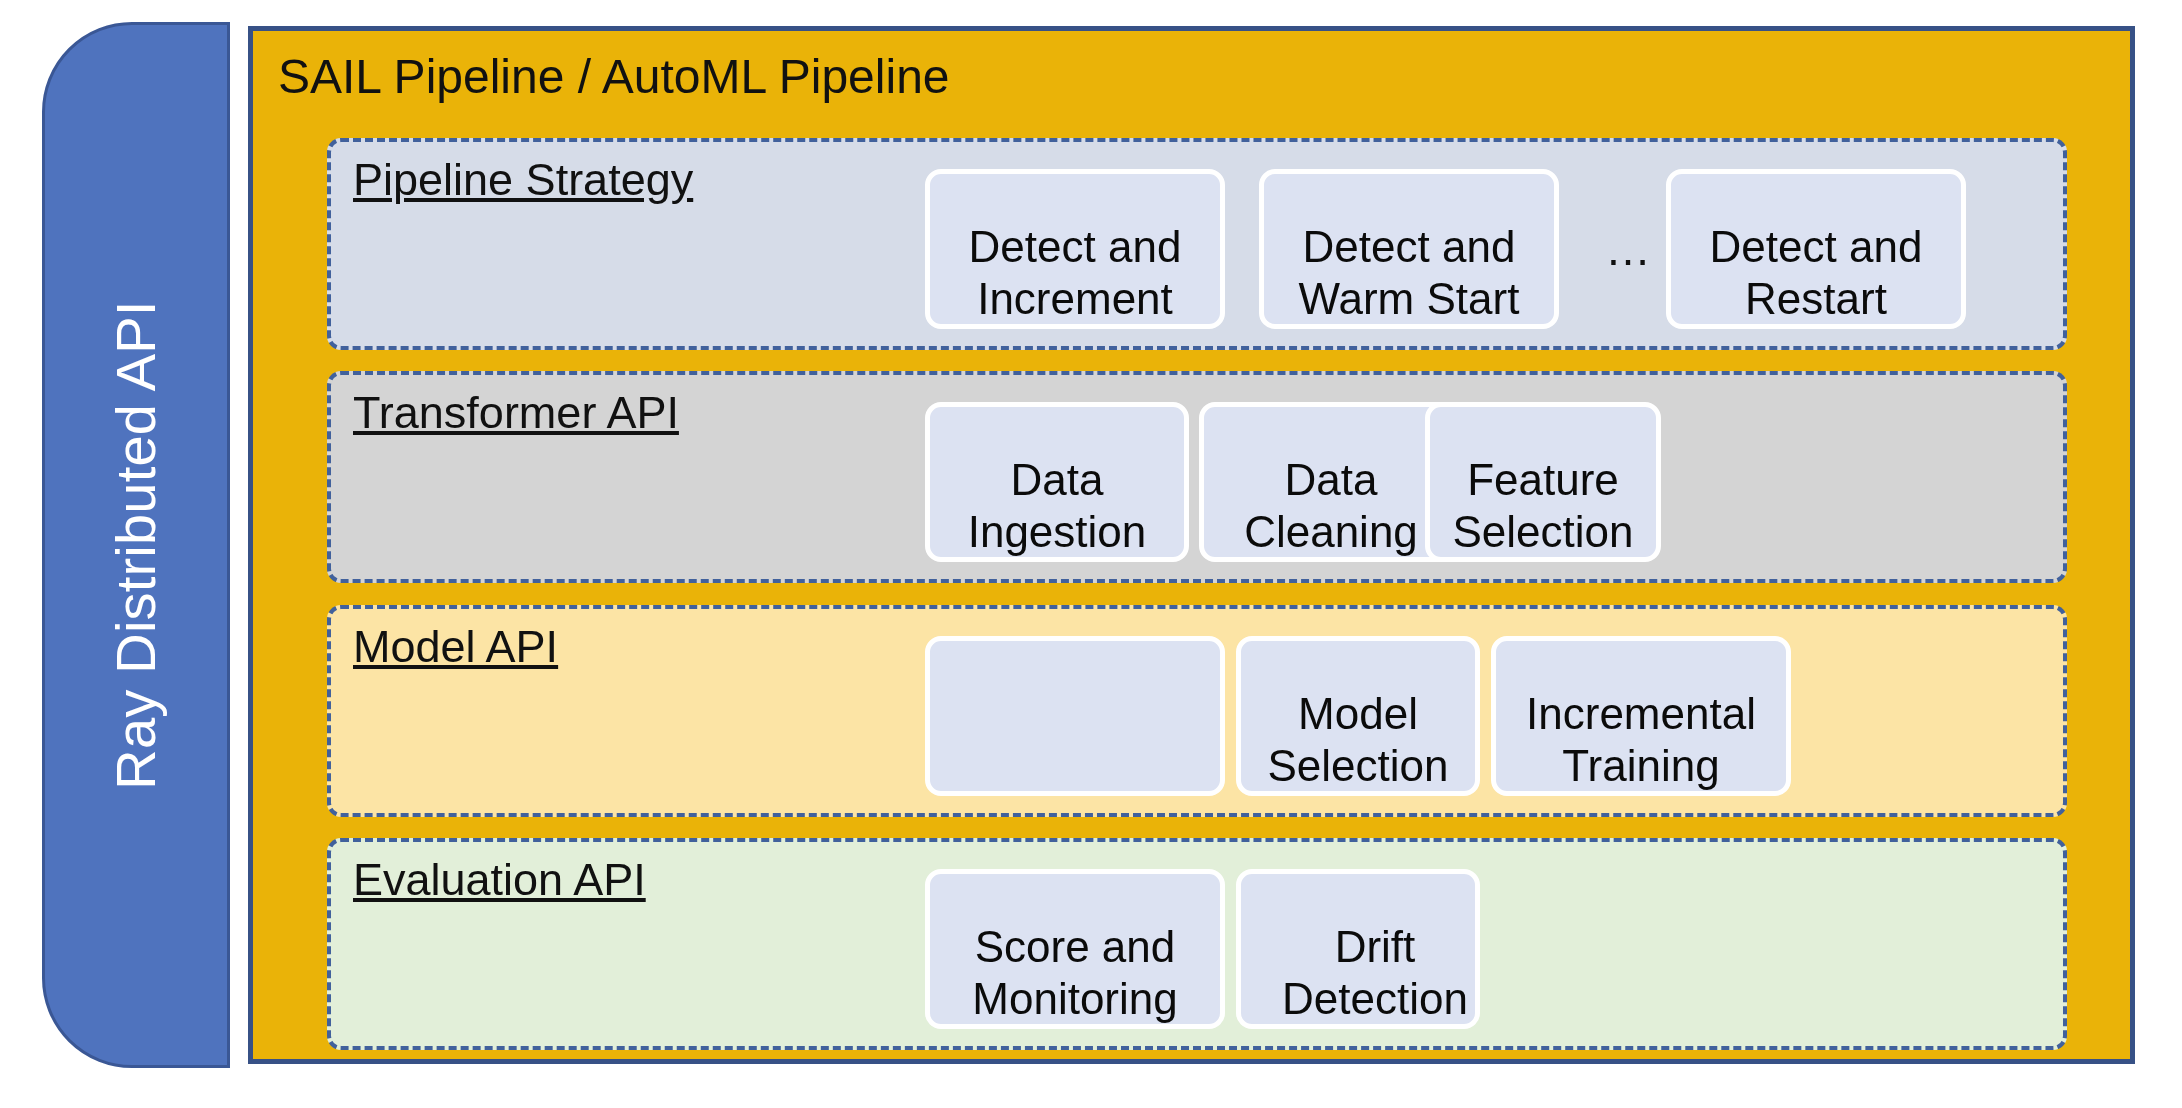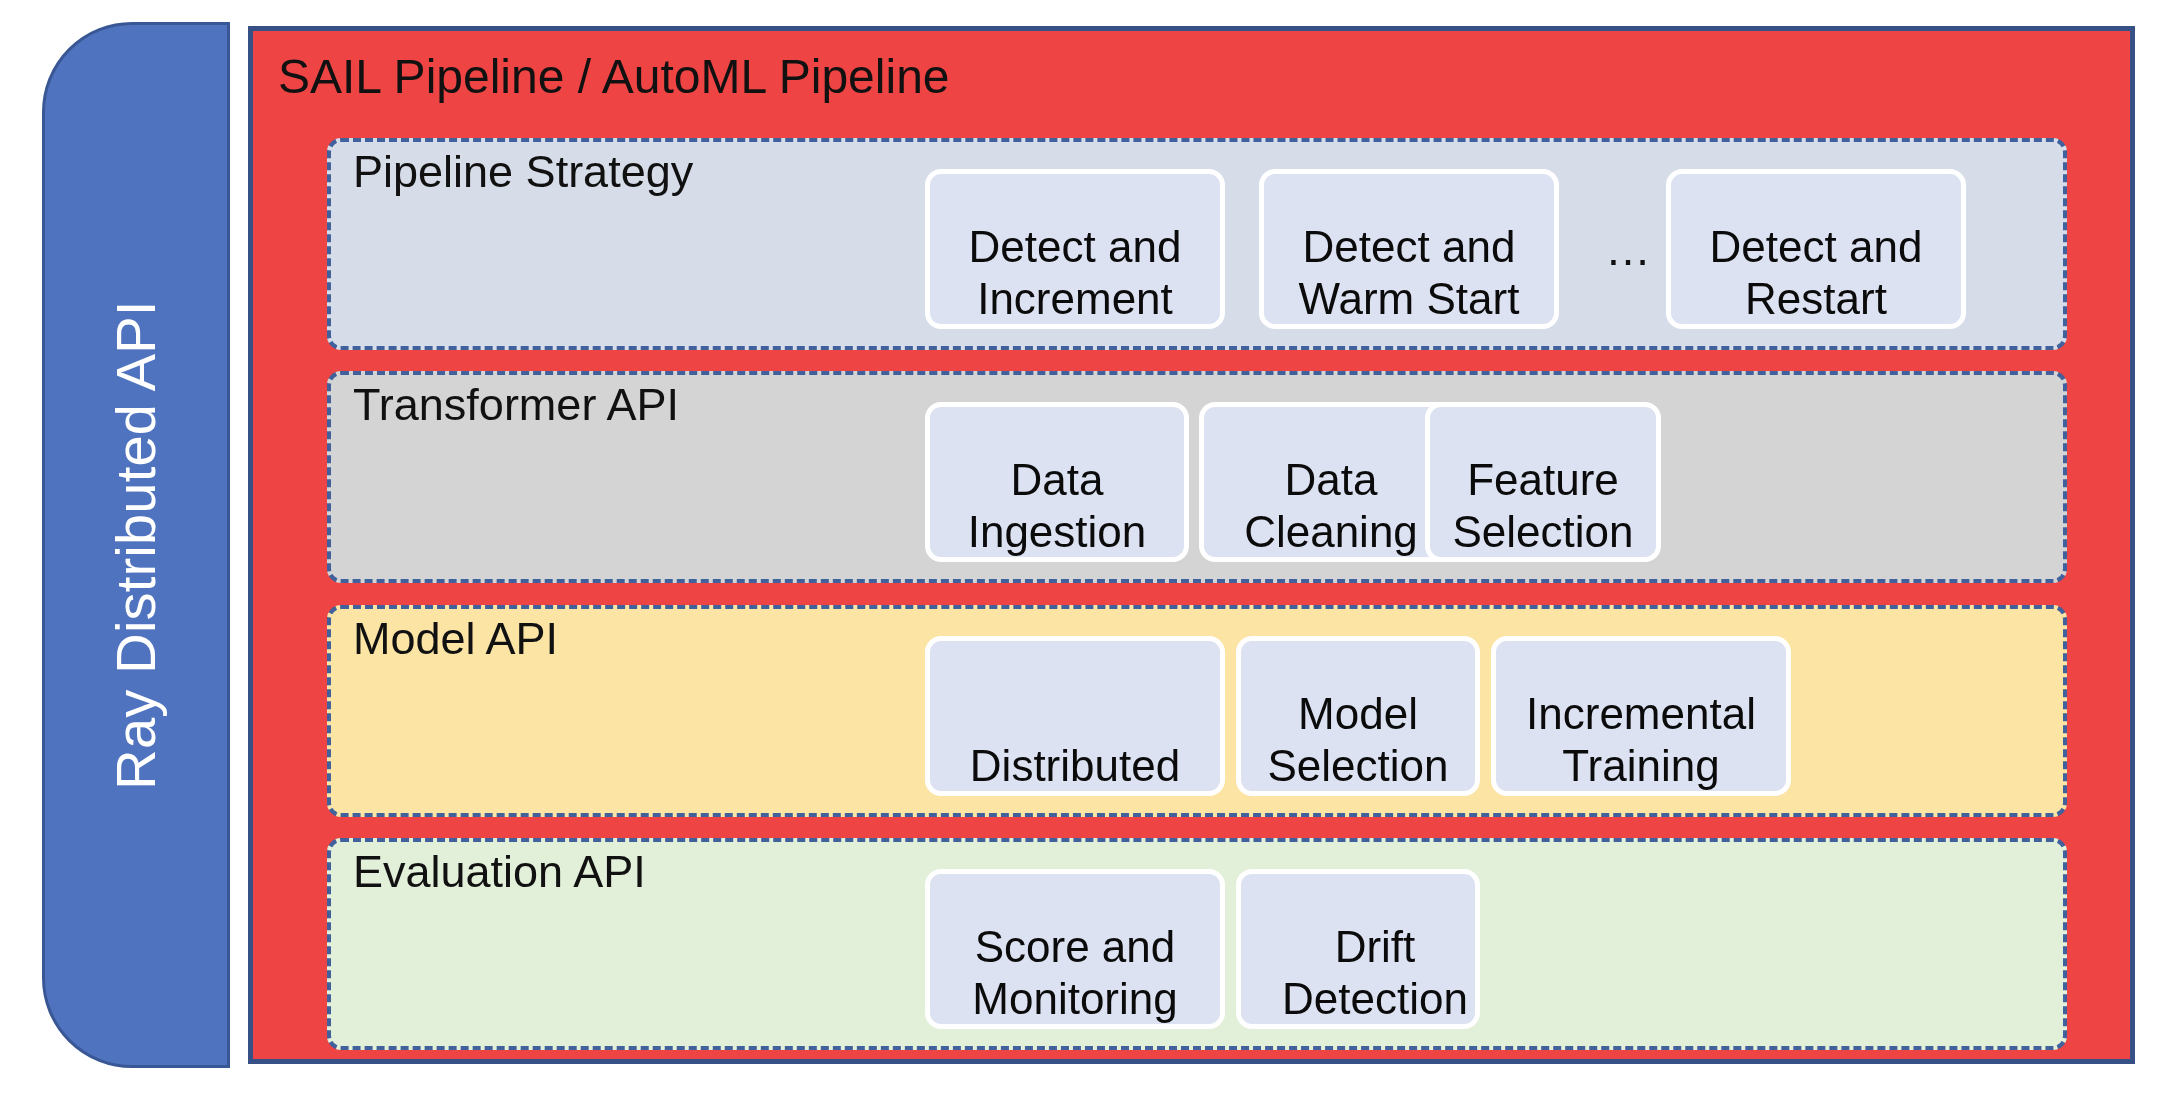--- a/index.html
+++ b/index.html
@@ -50,21 +50,21 @@
     letter-spacing: 0.2px;
   }
 
   
   .panel {
     position: absolute;
     left: 248px;
     top: 26px;
     width: 1887px;
     height: 1038px;
-    background: #ef4444;
+    background: #eab308;
     border: 5px solid #375186;
     box-sizing: border-box;
   }
 
   .panel-title {
     position: absolute;
     left: 25px;
     top: 18px;
     font-size: 48px;
     color: #111111;
@@ -77,24 +77,25 @@
     left: 74px;
     width: 1740px;
     height: 212px;
     box-sizing: border-box;
     border: 4px dashed #41619C;
     border-radius: 14px;
   }
   .layer-title {
     position: absolute;
     left: 22px;
-    top: 4px;
+    top: 12px;
     font-size: 45px;
     color: #111111;
     white-space: nowrap;
+    text-decoration: underline;
   }
 
   .layer-r1 { top: 107px;  background: #D6DCE8; }
   .layer-r2 { top: 340px;  background: #D4D4D4; }
   .layer-r3 { top: 574px;  background: #FCE4A5; }
   .layer-r4 { top: 807px;  background: #E2EFD9; }
 
   
   .card {
     position: absolute;
@@ -210,21 +211,20 @@
           <span>Selection</span>
         </div>
       </div>
     </div>
 
     <div class="layer layer-r3">
       <div class="layer-title">Model API</div>
 
       <div class="card r3-c1">
         <div>
-          <span>Distributed</span>
         </div>
       </div>
 
       <div class="card r3-c2">
         <div>
           <span>Model</span>
           <span>Selection</span>
         </div>
       </div>
 

